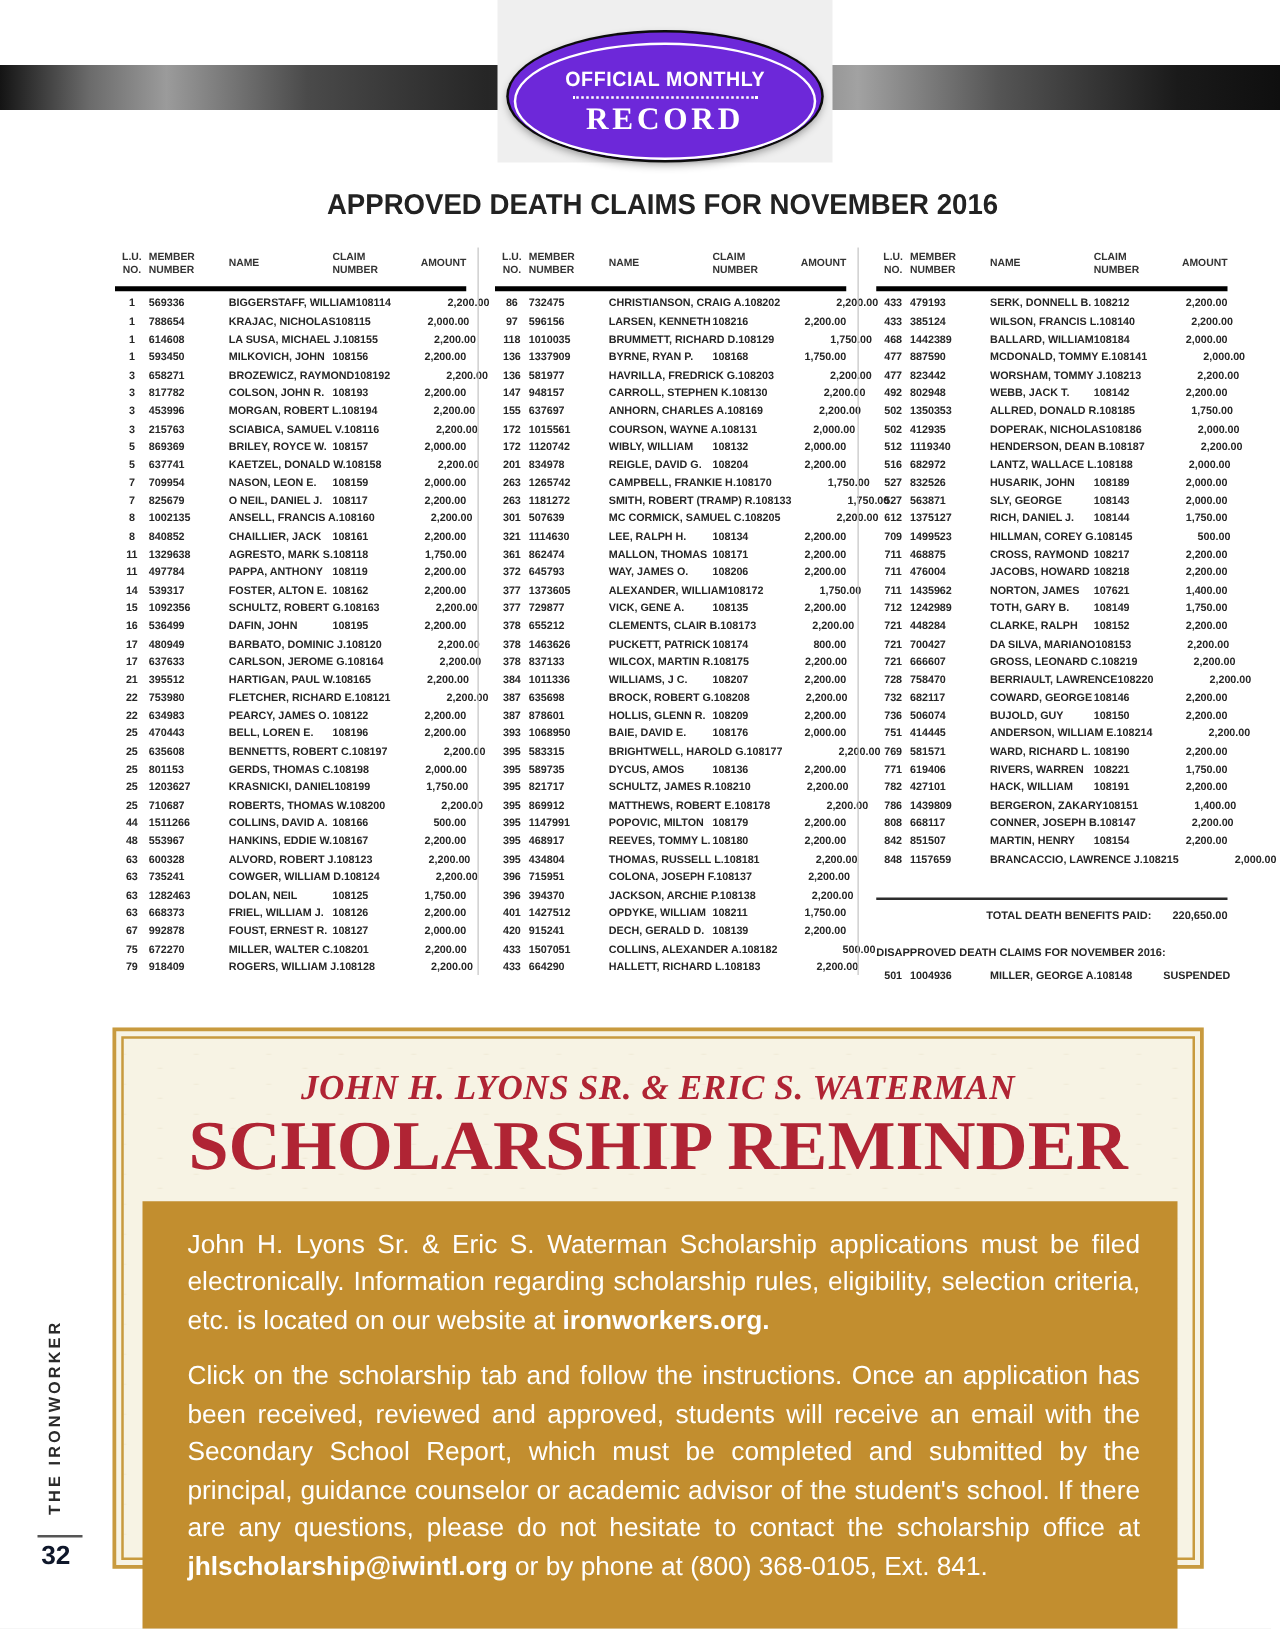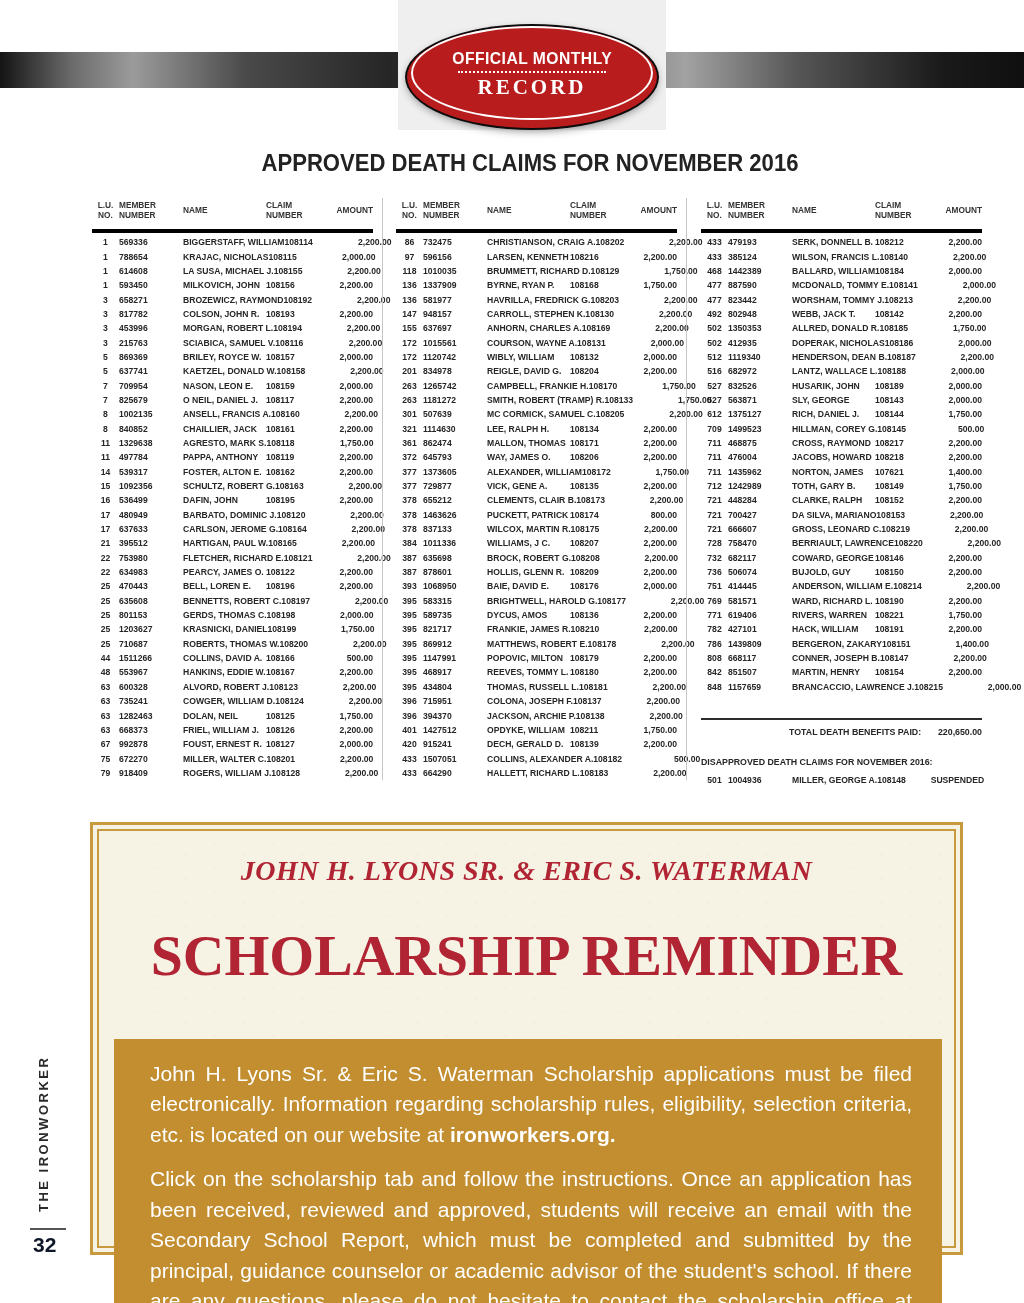--- a/index.html
+++ b/index.html
@@ -4,28 +4,28 @@
 <style>
   html,body{margin:0;padding:0;background:#e9e9e9;}
   .page{position:relative;width:1024px;height:1303px;background:#ffffff;overflow:hidden;
         font-family:"Liberation Sans","DejaVu Sans",sans-serif;color:#1c1c1c;}
 
   
   .metal-bar{position:absolute;left:0;top:52px;width:100%;height:36px;
     background:linear-gradient(90deg,#141414 0%,#6b6b6b 7%,#9b9b9b 13%,#4a4a4a 24%,#262626 38%,#303030 48%,#7d7d7d 60%,#a2a2a2 67%,#555 78%,#1a1a1a 92%,#0f0f0f 100%);}
   .badge-backdrop{position:absolute;left:398px;top:0;width:268px;height:130px;background:#efefef;}
   .badge{position:absolute;left:407px;top:26px;width:250px;height:102px;border-radius:50%;
-    background:#b91c1c;box-shadow:0 0 0 2px #0c0c0c,0 3px 8px rgba(0,0,0,.45);
-    display:flex;align-items:flex-start;justify-content:center;}
+    background:#6d28d9;box-shadow:0 0 0 2px #0c0c0c,0 3px 8px rgba(0,0,0,.45);
+    display:flex;align-items:flex-end;justify-content:center;}
   .badge-inner{width:238px;height:90px;border:2px solid #fff;border-radius:50%;
     display:flex;flex-direction:column;align-items:center;justify-content:center;gap:2px;}
   .badge-line1{color:#fff;font-weight:bold;font-size:16.5px;letter-spacing:.5px;transform:scaleX(.95);white-space:nowrap;}
   .badge-dots{width:148px;border-top:2px dotted #fff;margin:1px 0 2px;}
   .badge-line2{color:#fff;font-family:"Liberation Serif","DejaVu Serif",serif;font-weight:bold;
-    font-size:21px;letter-spacing:3px;line-height:1;}
+    font-size:25px;letter-spacing:3px;line-height:1;}
   .page-title{position:absolute;left:36px;top:150px;width:988px;text-align:center;
     font-size:23px;font-weight:bold;letter-spacing:0;transform:scaleX(.96);color:#222;white-space:nowrap;}
 
   
   .tcol{position:absolute;top:196px;width:281px;font-size:8.6px;font-weight:bold;color:#262626;}
   .tcol-1{left:92px;} .tcol-2{left:396px;} .tcol-3{left:701px;}
   .vdiv{position:absolute;top:198px;height:582px;width:1px;background:#c6c6c6;}
   .vdiv-1{left:382px;} .vdiv-2{left:686px;}
   .thead{display:grid;grid-template-columns:27px 64px 1fr 50px 57px;align-items:center;
     min-height:30px;border-bottom:4px solid #000000;padding-bottom:3px;line-height:1.2;
@@ -40,21 +40,21 @@
   .disapproved-row{margin-top:6px;}
 
   
   .ad{position:absolute;left:90px;top:822px;width:873px;height:433px;
     border:3px solid #c89a3e;background:#f7f3e4;padding:4px;box-sizing:border-box;}
   .ad-frame{width:100%;height:100%;border:2px solid #c89a3e;box-sizing:border-box;
     background:
       radial-gradient(circle at 50% 130%, rgba(198,180,138,.28) 17%, transparent 19%),
       radial-gradient(circle at 50% -30%, rgba(198,180,138,.28) 17%, transparent 19%);
     background-color:#f7f3e4;background-size:58px 24px;background-position:0 0,29px 12px;
-    display:flex;flex-direction:column;gap:39px;}
+    display:flex;flex-direction:column;}
   .ad-head1{margin-top:24px;text-align:center;color:#b0२;color:#b02434;
     font-family:"Liberation Serif","DejaVu Serif",serif;font-style:italic;font-weight:bold;
     font-size:28px;letter-spacing:.5px;}
   .ad-head2{margin-top:2px;text-align:center;color:#b02434;
     font-family:"Liberation Serif","DejaVu Serif",serif;font-weight:bold;
     font-size:56px;line-height:1;letter-spacing:0;transform:scaleX(1.03);}
   .ad-body{margin:16px 12px 13px 15px;flex:1;background:#c28e2f;
     padding:20px 30px 20px 36px;box-sizing:border-box;color:#fff;
     font-size:21px;line-height:1.45;text-align:justify;}
   .ad-body p{margin:0 0 14px 0;}
@@ -555,21 +555,21 @@
         <div class="trow">
           <div class="cell c0">395</div>
           <div class="cell c1">589735</div>
           <div class="cell c2">DYCUS, AMOS</div>
           <div class="cell c3">108136</div>
           <div class="cell c4">2,200.00</div>
         </div>
         <div class="trow">
           <div class="cell c0">395</div>
           <div class="cell c1">821717</div>
-          <div class="cell c2">FRANKIE, JAMES R.</div>
+          <div class="cell c2">SCHULTZ, JAMES R.</div>
           <div class="cell c3">108210</div>
           <div class="cell c4">2,200.00</div>
         </div>
         <div class="trow">
           <div class="cell c0">395</div>
           <div class="cell c1">869912</div>
           <div class="cell c2">MATTHEWS, ROBERT E.</div>
           <div class="cell c3">108178</div>
           <div class="cell c4">2,200.00</div>
         </div>

